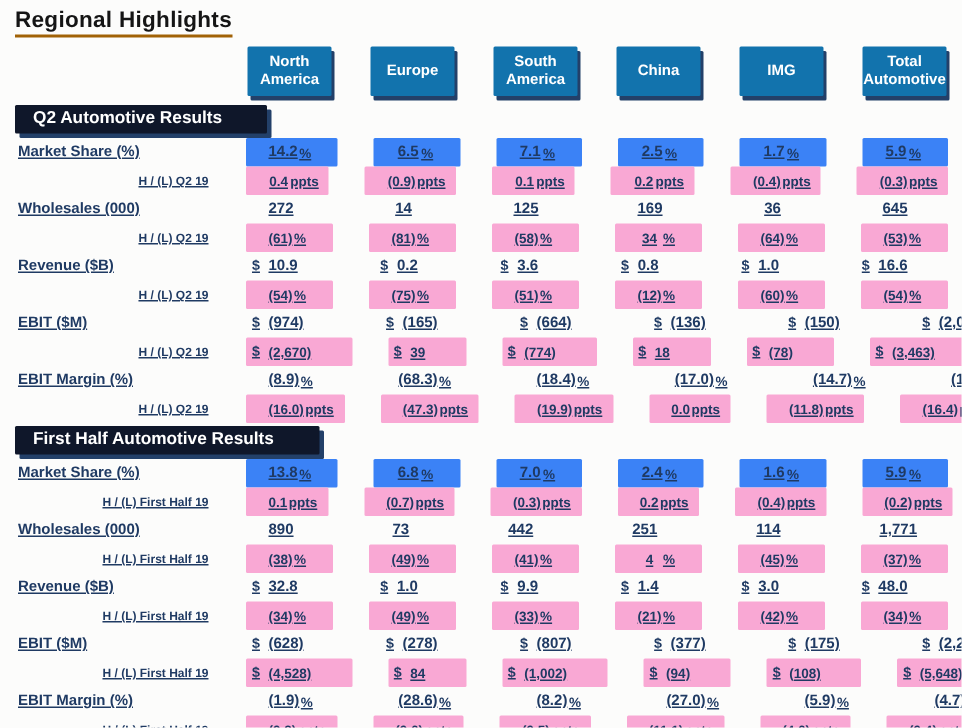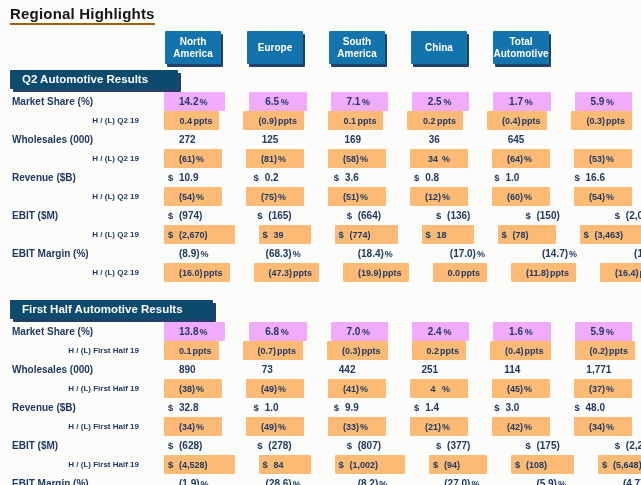--- a/index.html
+++ b/index.html
@@ -28,65 +28,66 @@
     background:#1273ad;
     color:#fff;font-size:10px;font-weight:bold;line-height:1.15;
     display:flex;align-items:center;justify-content:center;text-align:center;
     box-shadow:2px 3px 0 #234069;
     border-radius:1px;
     margin:0 1px;
   }
   
   .banner{
     display:inline-block;
-    background:#0c4a6e;color:#fff;
+    background:#0f172a;color:#fff;
     font-size:11.5px;font-weight:bold;
     padding:3px 30px 4px 12px;
     box-shadow:3px 3px 0 #234069;
     border-radius:1px;
     margin:6px 0 3px 0;
   }
-  .sec1 .banner{margin-top:18px;}
+  .sec1 .banner{margin-top:2px;}
   
-  .row{height:19px;}
+  .row{height:19px;text-decoration:underline;}
   .row .label{
     display:flex;align-items:center;
     font-size:10px;font-weight:bold;color:#1f3a63;
     padding-left:2px;white-space:nowrap;
   }
   .row.sub .label{
     justify-content:flex-end;
     font-size:8px;padding-right:1px;
   }
   .cell{
     display:grid;
     grid-template-columns:15px 1fr 27px;
     align-items:center;
     font-size:10px;font-weight:bold;color:#1f3a63;
     border-radius:1px;
   }
-  .row.sub .cell{background:#fdba74;font-size:9px;}
-  .row.tint .cell{background:#f0abfc;}
+  .row.sub .cell{background:#f9a8d4;font-size:9px;}
+  .row.tint .cell{background:#3b82f6;}
   .cell .pre{font-size:9.5px;padding-left:4px;text-align:left;}
   .cell .val{text-align:center;white-space:nowrap;}
   .cell .suf{font-size:9px;text-align:left;padding-left:1px;}
 </style>
 </head>
 <body>
 
 <div class="page">
 
   <div class="title">Regional Highlights</div>
 
   <div class="grid colheads">
     <div></div>
     <div class="colhead">North America</div>
     <div class="colhead">Europe</div>
     <div class="colhead">South America</div>
     <div class="colhead">China</div>
+    <div class="colhead">IMG</div>
     <div class="colhead">Total Automotive</div>
   </div>
 
   <div class="section sec0">
     <div class="banner">Q2 Automotive Results</div>
     <div>
         <div class="grid row tint">
           <div class="label">Market Share (%)</div>
           <div class="cell">
             <span class="pre"></span>
@@ -154,20 +155,25 @@
         </div>
         <div class="grid row">
           <div class="label">Wholesales (000)</div>
           <div class="cell">
             <span class="pre"></span>
             <span class="val">272</span>
             <span class="suf"></span>
           </div>
           <div class="cell">
             <span class="pre"></span>
+            <span class="val">14</span>
+            <span class="suf"></span>
+          </div>
+          <div class="cell">
+            <span class="pre"></span>
             <span class="val">125</span>
             <span class="suf"></span>
           </div>
           <div class="cell">
             <span class="pre"></span>
             <span class="val">169</span>
             <span class="suf"></span>
           </div>
           <div class="cell">
             <span class="pre"></span>

